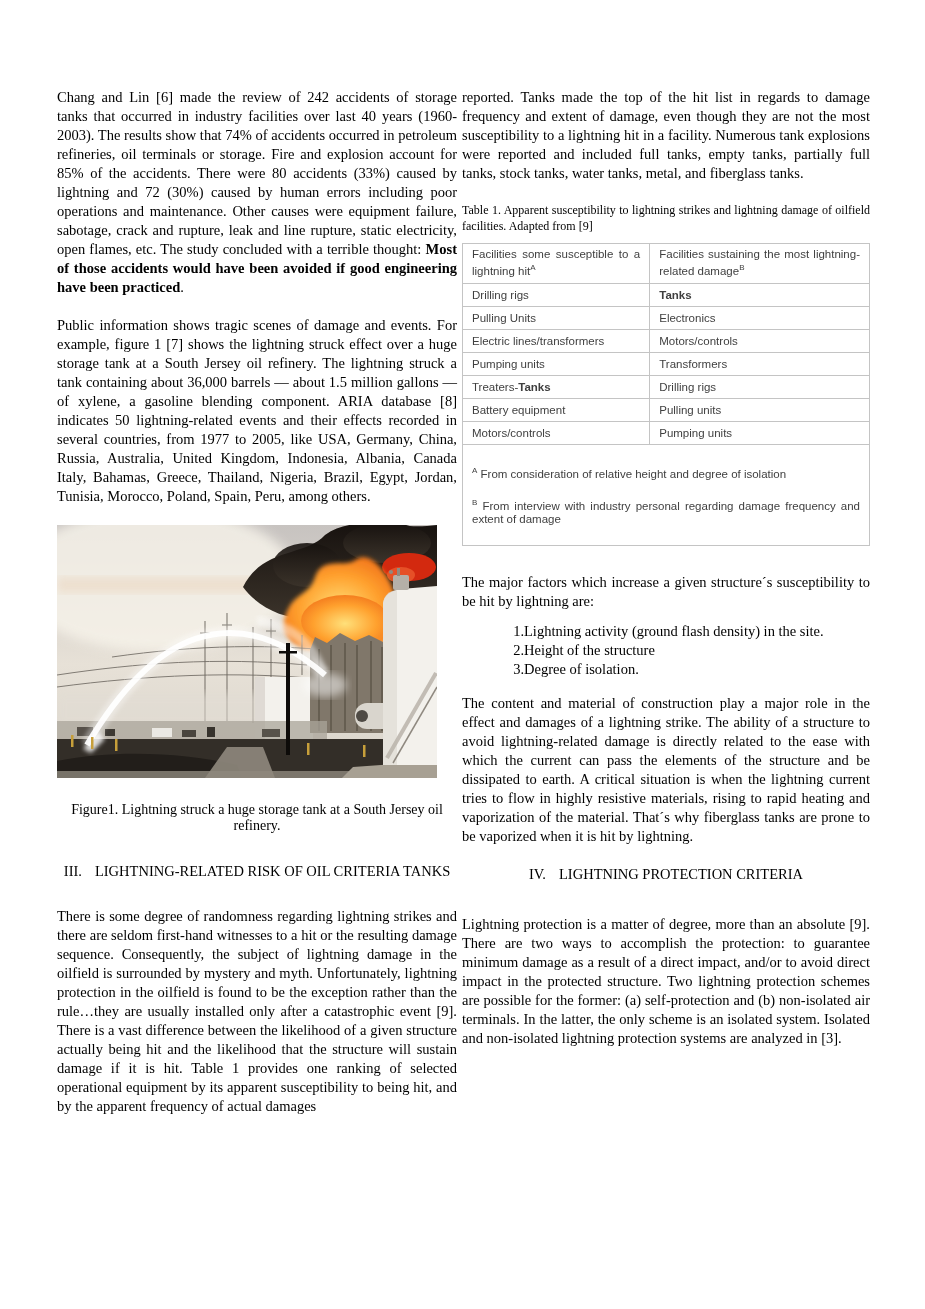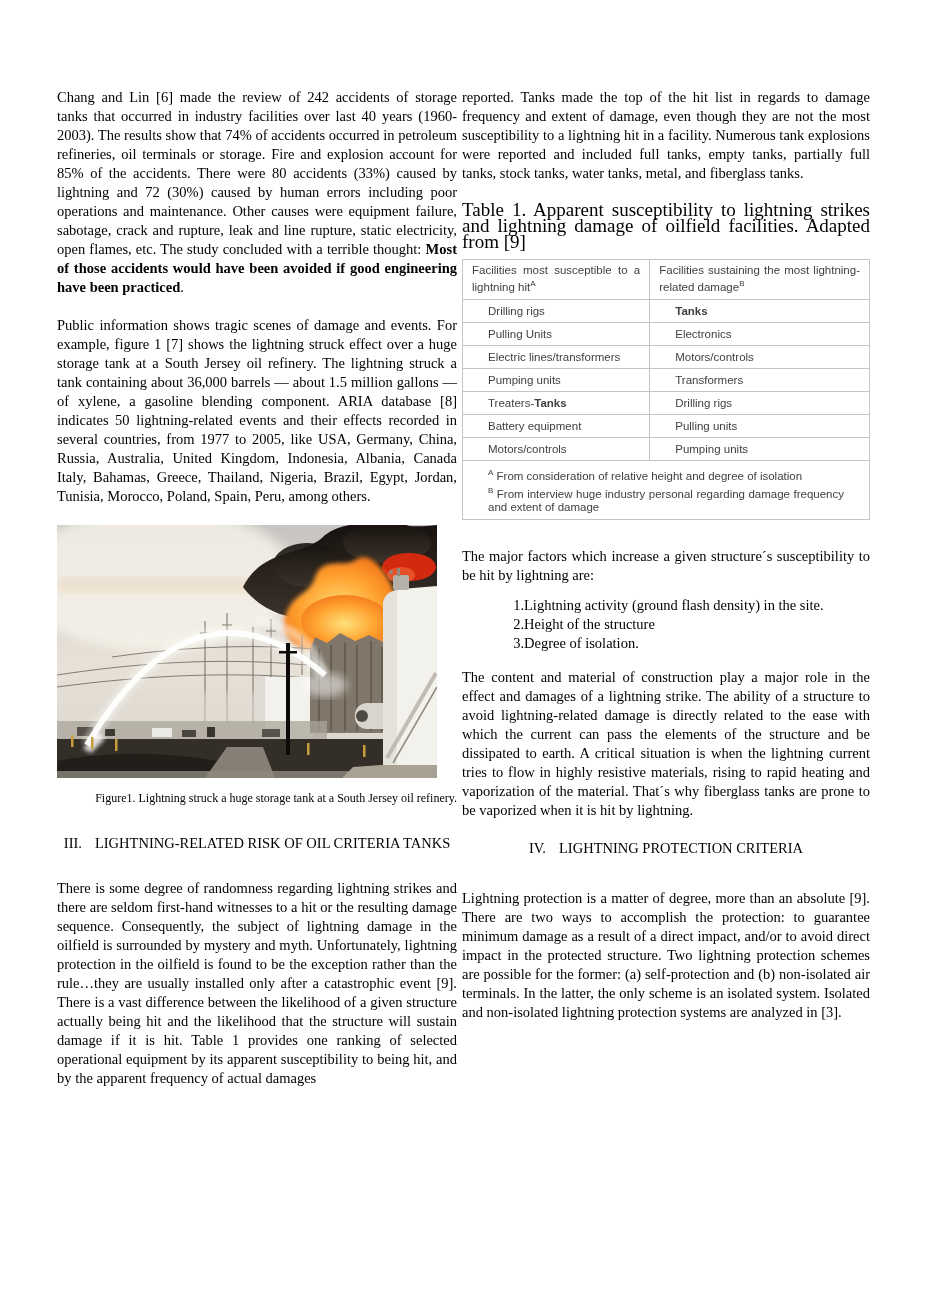--- a/index.html
+++ b/index.html
@@ -5,31 +5,31 @@
   html,body{margin:0;padding:0;background:#ffffff;}
   .page{position:relative;width:925px;height:1118px;background:#ffffff;
         font-family:"Liberation Serif",serif;color:#000;overflow:hidden;}
   .col{position:absolute;top:88px;font-size:14.5px;line-height:19px;text-align:justify;}
   .col-left{left:57px;width:400px;}
   .col-right{left:462px;width:408px;}
   .col p{margin:0 0 19px 0;}
   .b{font-weight:bold;}
   .figure{margin:4px 0 0 0;}
   .figure svg{display:block;}
-  .fig-caption{font-size:12px;line-height:16px;text-align:right;margin:12px 0 28px 0;}
+  .fig-caption{font-size:14px;line-height:16px;text-align:center;margin:24px 0 28px 0;}
   .sec-heading{text-align:center;margin:0 0 26px 0;}
   .sec-num{margin-right:13px;}
-  .tbl-caption{font-size:19px;line-height:16px;margin:0 0 9px 0;}
+  .tbl-caption{font-size:12px;line-height:16px;margin:0 0 9px 0;}
   table.t1{border-collapse:collapse;width:100%;font-family:"Liberation Sans",sans-serif;
            font-size:11.5px;color:#3f3f3f;line-height:14px;margin:0 0 27px 0;}
-  table.t1 td{border:1px solid #c4c4c4;padding:4px 25px;vertical-align:top;}
+  table.t1 td{border:1px solid #c4c4c4;padding:4px 9px;vertical-align:top;}
   table.t1 td.hd{line-height:13px;padding:4px 9px 5px 9px;}
   table.t1 td.c1{width:46%;}
   table.t1 sup{font-size:8px;}
-  .footnote-cell div{margin:1px 0;}
+  .footnote-cell div{margin:15px 0;}
   .num-list{margin:-4px 0 15px 0;padding:0;list-style:none;}
   .num-list li{display:flex;line-height:19px;}
   .li-num{width:62px;text-align:right;flex:none;}
   .li-text{text-align:left;}
   .para-tight{margin-bottom:15px !important;}
   .head-iv{margin:5px 0 31px 0;font-family:Liberation Serif, serif;}
   .page-number{position:absolute;left:0;right:0;top:1214px;text-align:center;
                font-size:13px;}
 </style>
 </head>
@@ -174,21 +174,21 @@
 
   <div class="col col-right">
 
     <p>reported. Tanks made the top of the hit list in regards to damage frequency and extent of damage, even though they are not the most susceptibility to a lightning hit in a facility. Numerous tank explosions were reported and included full tanks, empty tanks, partially full tanks, stock tanks, water tanks, metal, and fiberglass tanks.</p>
 
     <div class="tbl-caption">Table 1. Apparent susceptibility to lightning strikes and lightning damage of oilfield facilities. Adapted from [9]</div>
 
     <table class="t1">
       <tbody>
         <tr>
-          <td class="hd c1"><span>Facilities most susceptible to a lightning hit</span><sup>A</sup></td>
+          <td class="hd c1"><span>Facilities some susceptible to a lightning hit</span><sup>A</sup></td>
           <td class="hd"><span>Facilities sustaining the most lightning-related damage</span><sup>B</sup></td>
         </tr>
         <tr>
           <td class="c1">Drilling rigs</td>
           <td class="b">Tanks</td>
         </tr>
         <tr>
           <td class="c1">Pulling Units</td>
           <td>Electronics</td>
         </tr>
@@ -208,21 +208,21 @@
           <td class="c1">Battery equipment</td>
           <td>Pulling units</td>
         </tr>
         <tr>
           <td class="c1">Motors/controls</td>
           <td>Pumping units</td>
         </tr>
         <tr>
           <td colspan="2" class="footnote-cell">
             <div><sup>A</sup><span> From consideration of relative height and degree of isolation</span></div>
-            <div><sup>B</sup><span> From interview huge industry personal regarding damage frequency and extent of damage</span></div>
+            <div><sup>B</sup><span> From interview with industry personal regarding damage frequency and extent of damage</span></div>
           </td>
         </tr>
       </tbody>
     </table>
 
     <p class="para-tight">The major factors which increase a given structure´s susceptibility to be hit by lightning are:</p>
 
     <ul class="num-list">
       <li>
           <span class="li-num">1.</span>

